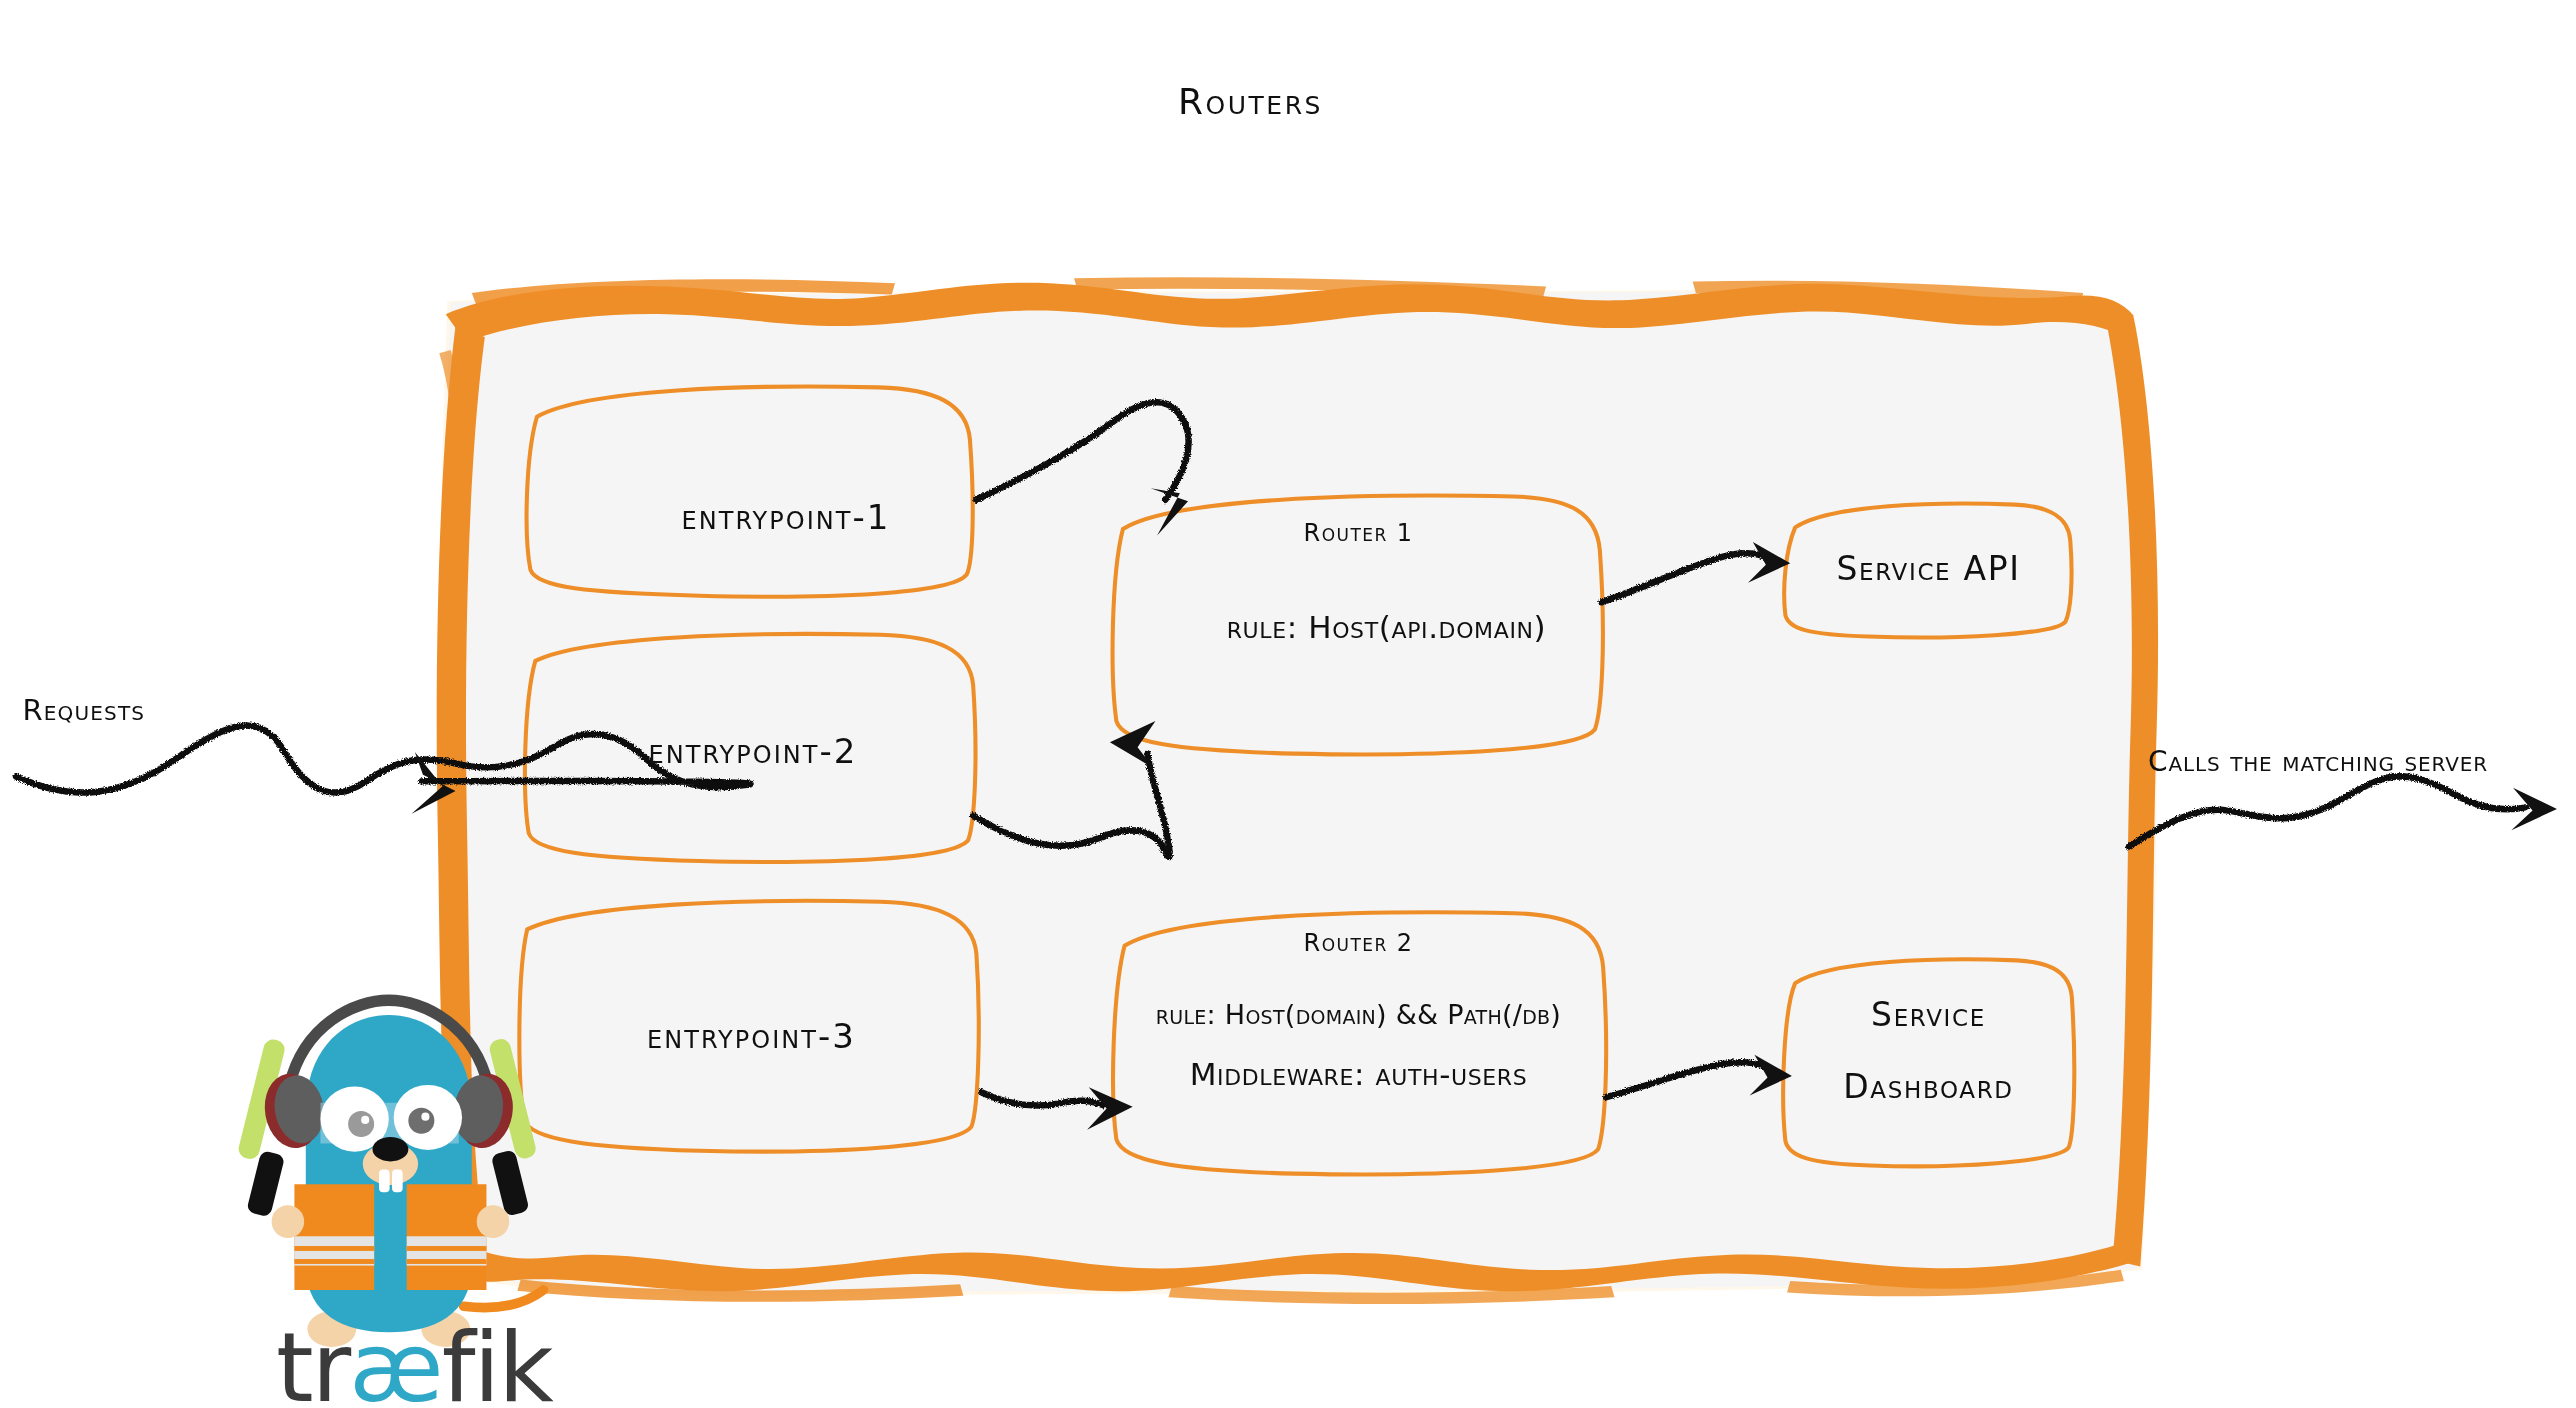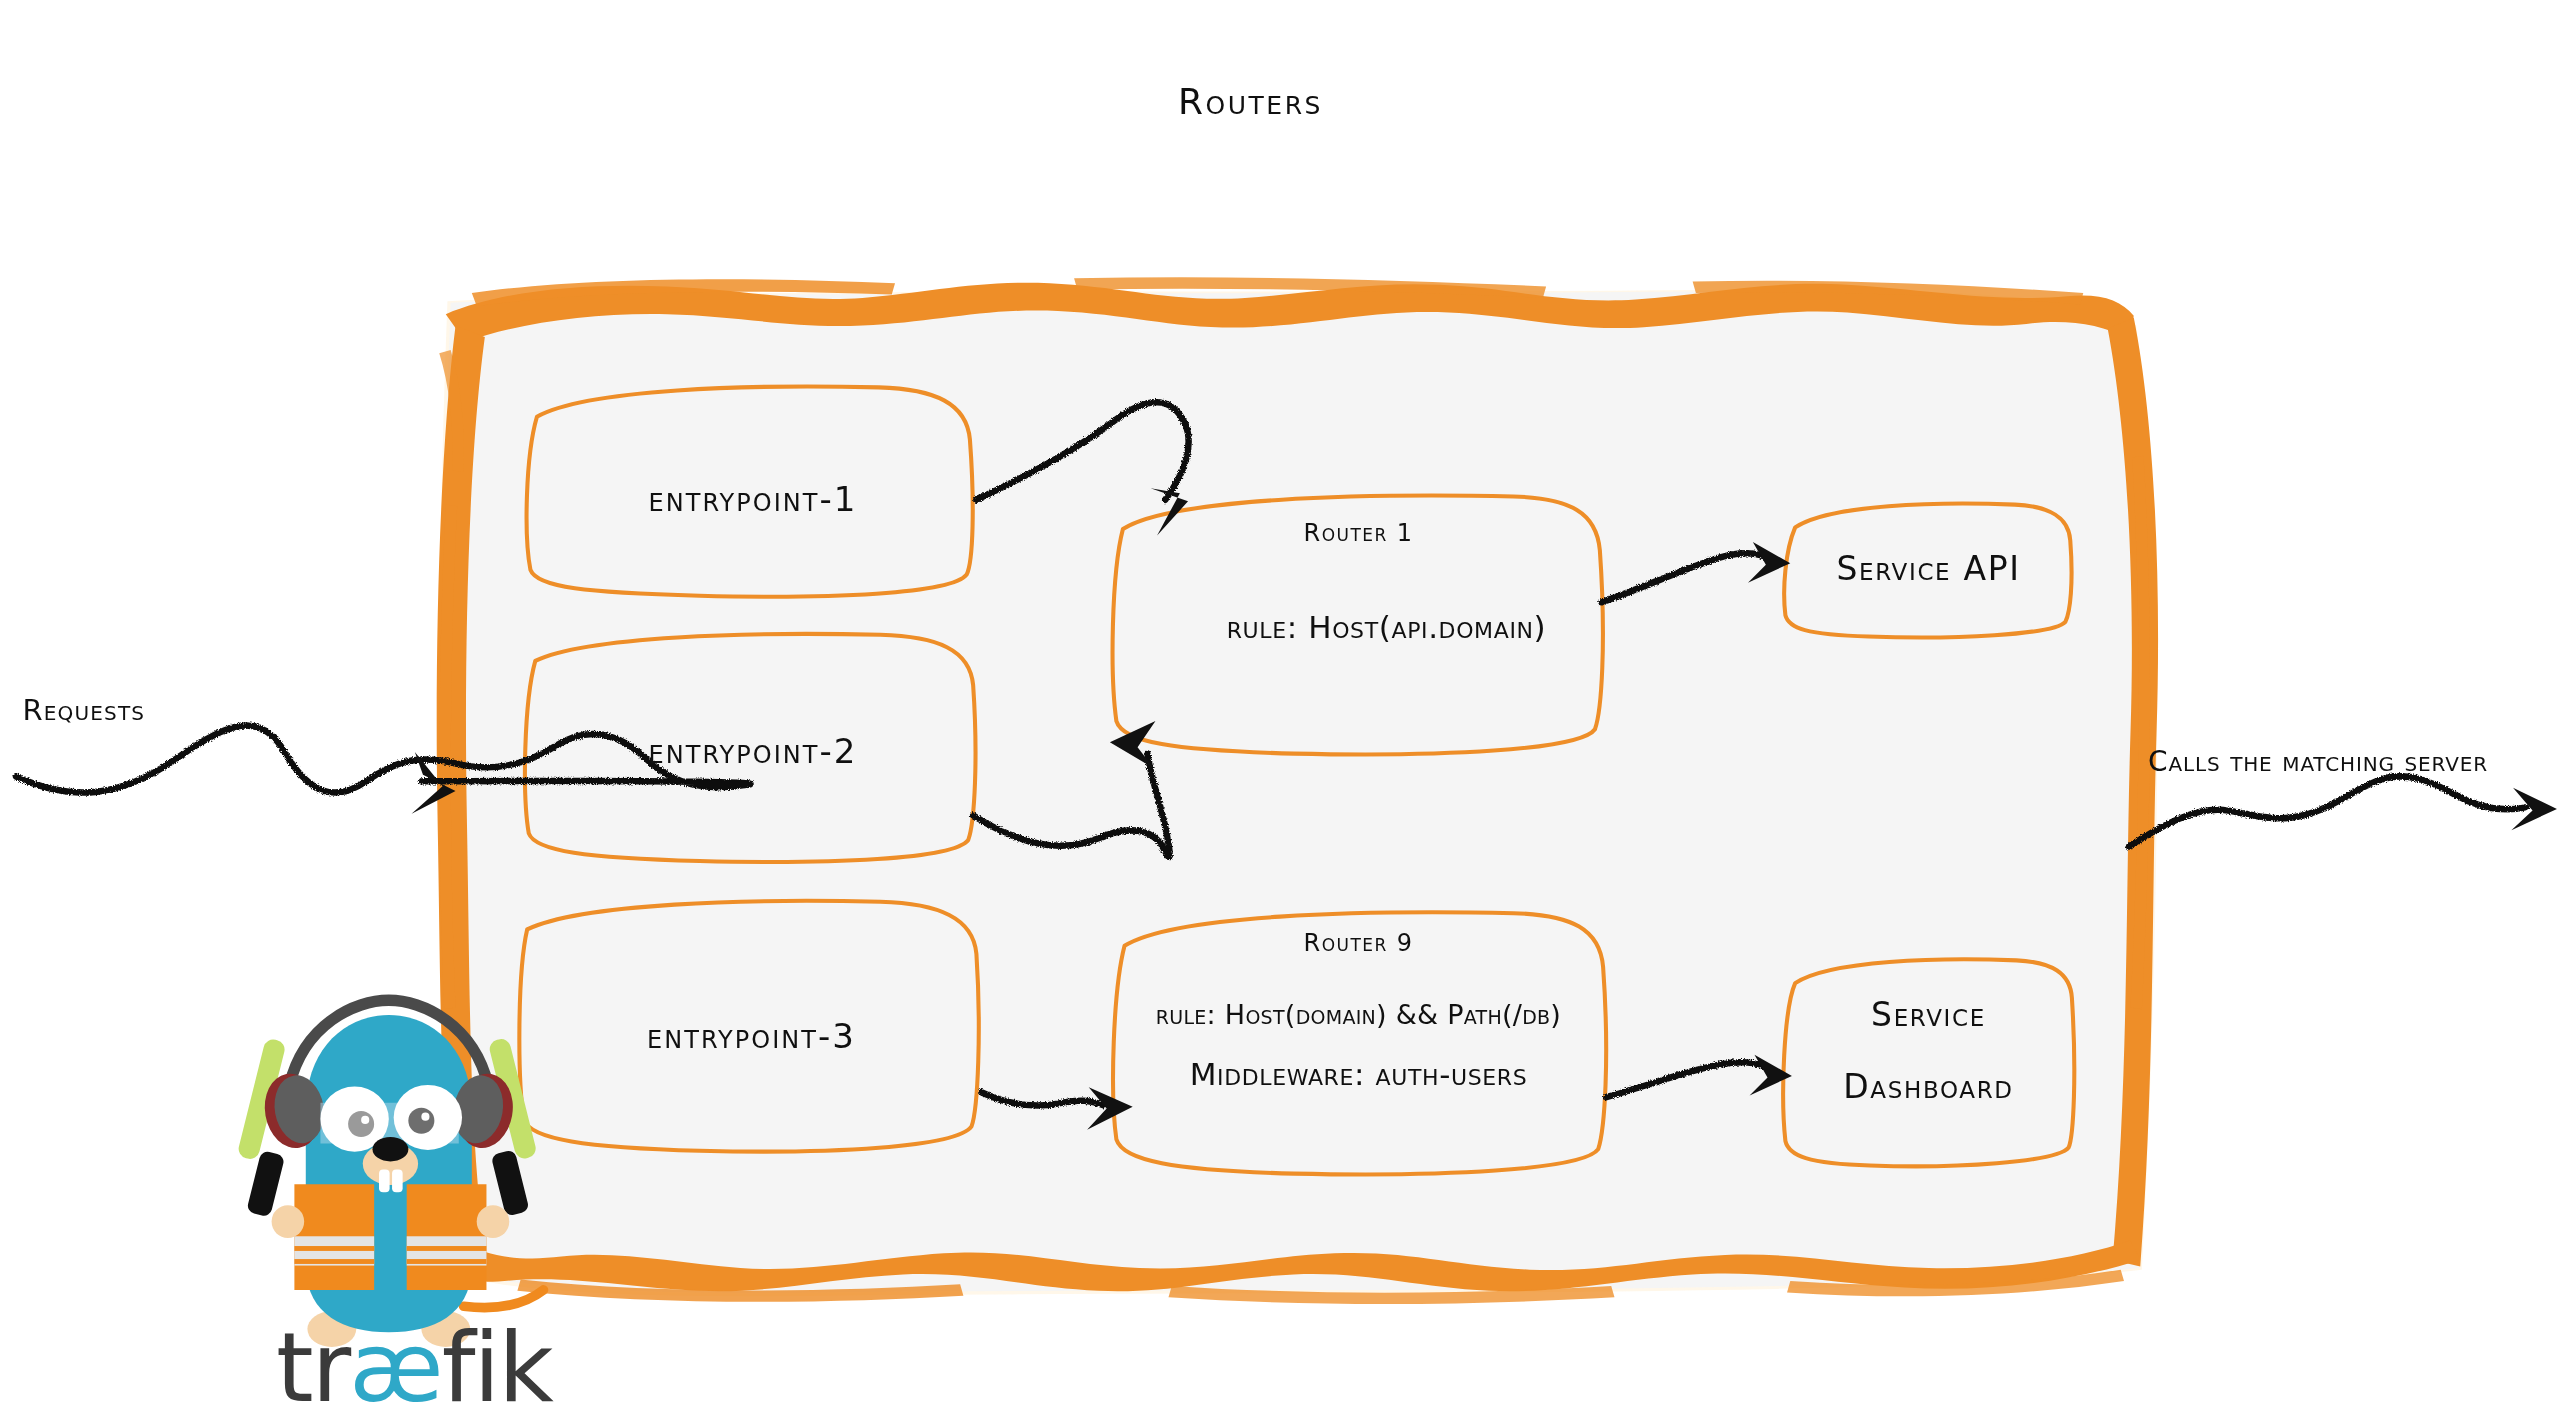--- a/index.html
+++ b/index.html
@@ -235,28 +235,28 @@
       <path d="M 3068 968 L 3122 994 L 3066 1020 L 3092 996 Z"></path>
     </g>
   </svg>
 
   <div class="txt title-routers sc">Routers</div>
 
   <div class="txt lbl-requests sc">Requests</div>
 
   <div class="txt lbl-calls sc">Calls the matching server</div>
 
-  <div class="box-text ep-label sc" style="left:514px; top:479px; width:446px;">entrypoint-1</div>
+  <div class="box-text ep-label sc" style="left:514px; top:497px; width:446px;padding-left:33px;">entrypoint-1</div>
   <div class="box-text ep-label sc" style="left:514px; top:731px; width:446px;">entrypoint-2</div>
   <div class="box-text ep-label sc" style="left:511px; top:1016px; width:449px;text-align:center;">entrypoint-3</div>
 
   <div class="box-text router-title sc" style="left:1100px; top:519px; width:485px;">Router 1</div>
   <div class="box-text router-line sc" style="left:1100px; top:609px; width:485px;padding-left:28px;">rule: Host(api.domain)</div>
 
-  <div class="box-text router-title sc" style="left:1100px; top:929px; width:485px;">Router 9</div>
+  <div class="box-text router-title sc" style="left:1100px; top:929px; width:485px;">Router 2</div>
   <div class="box-text router-line-sm sc" style="left:1100px; top:999px; width:485px;">rule: Host(domain) &amp;&amp; Path(/db)</div>
   <div class="box-text router-line sc" style="left:1100px; top:1056px; width:485px;">Middleware: auth-users</div>
 
   <div class="box-text svc-text sc" style="left:1771px; top:547px; width:283px;">Service API</div>
   <div class="box-text svc-text sc" style="left:1771px; top:993px; width:283px;">Service</div>
   <div class="box-text svc-text sc" style="left:1771px; top:1065px; width:283px;">Dashboard</div>
 
   <svg class="layer" viewBox="0 0 3165 1730">
     <g transform="translate(300,1255) scale(1.0)">
 

